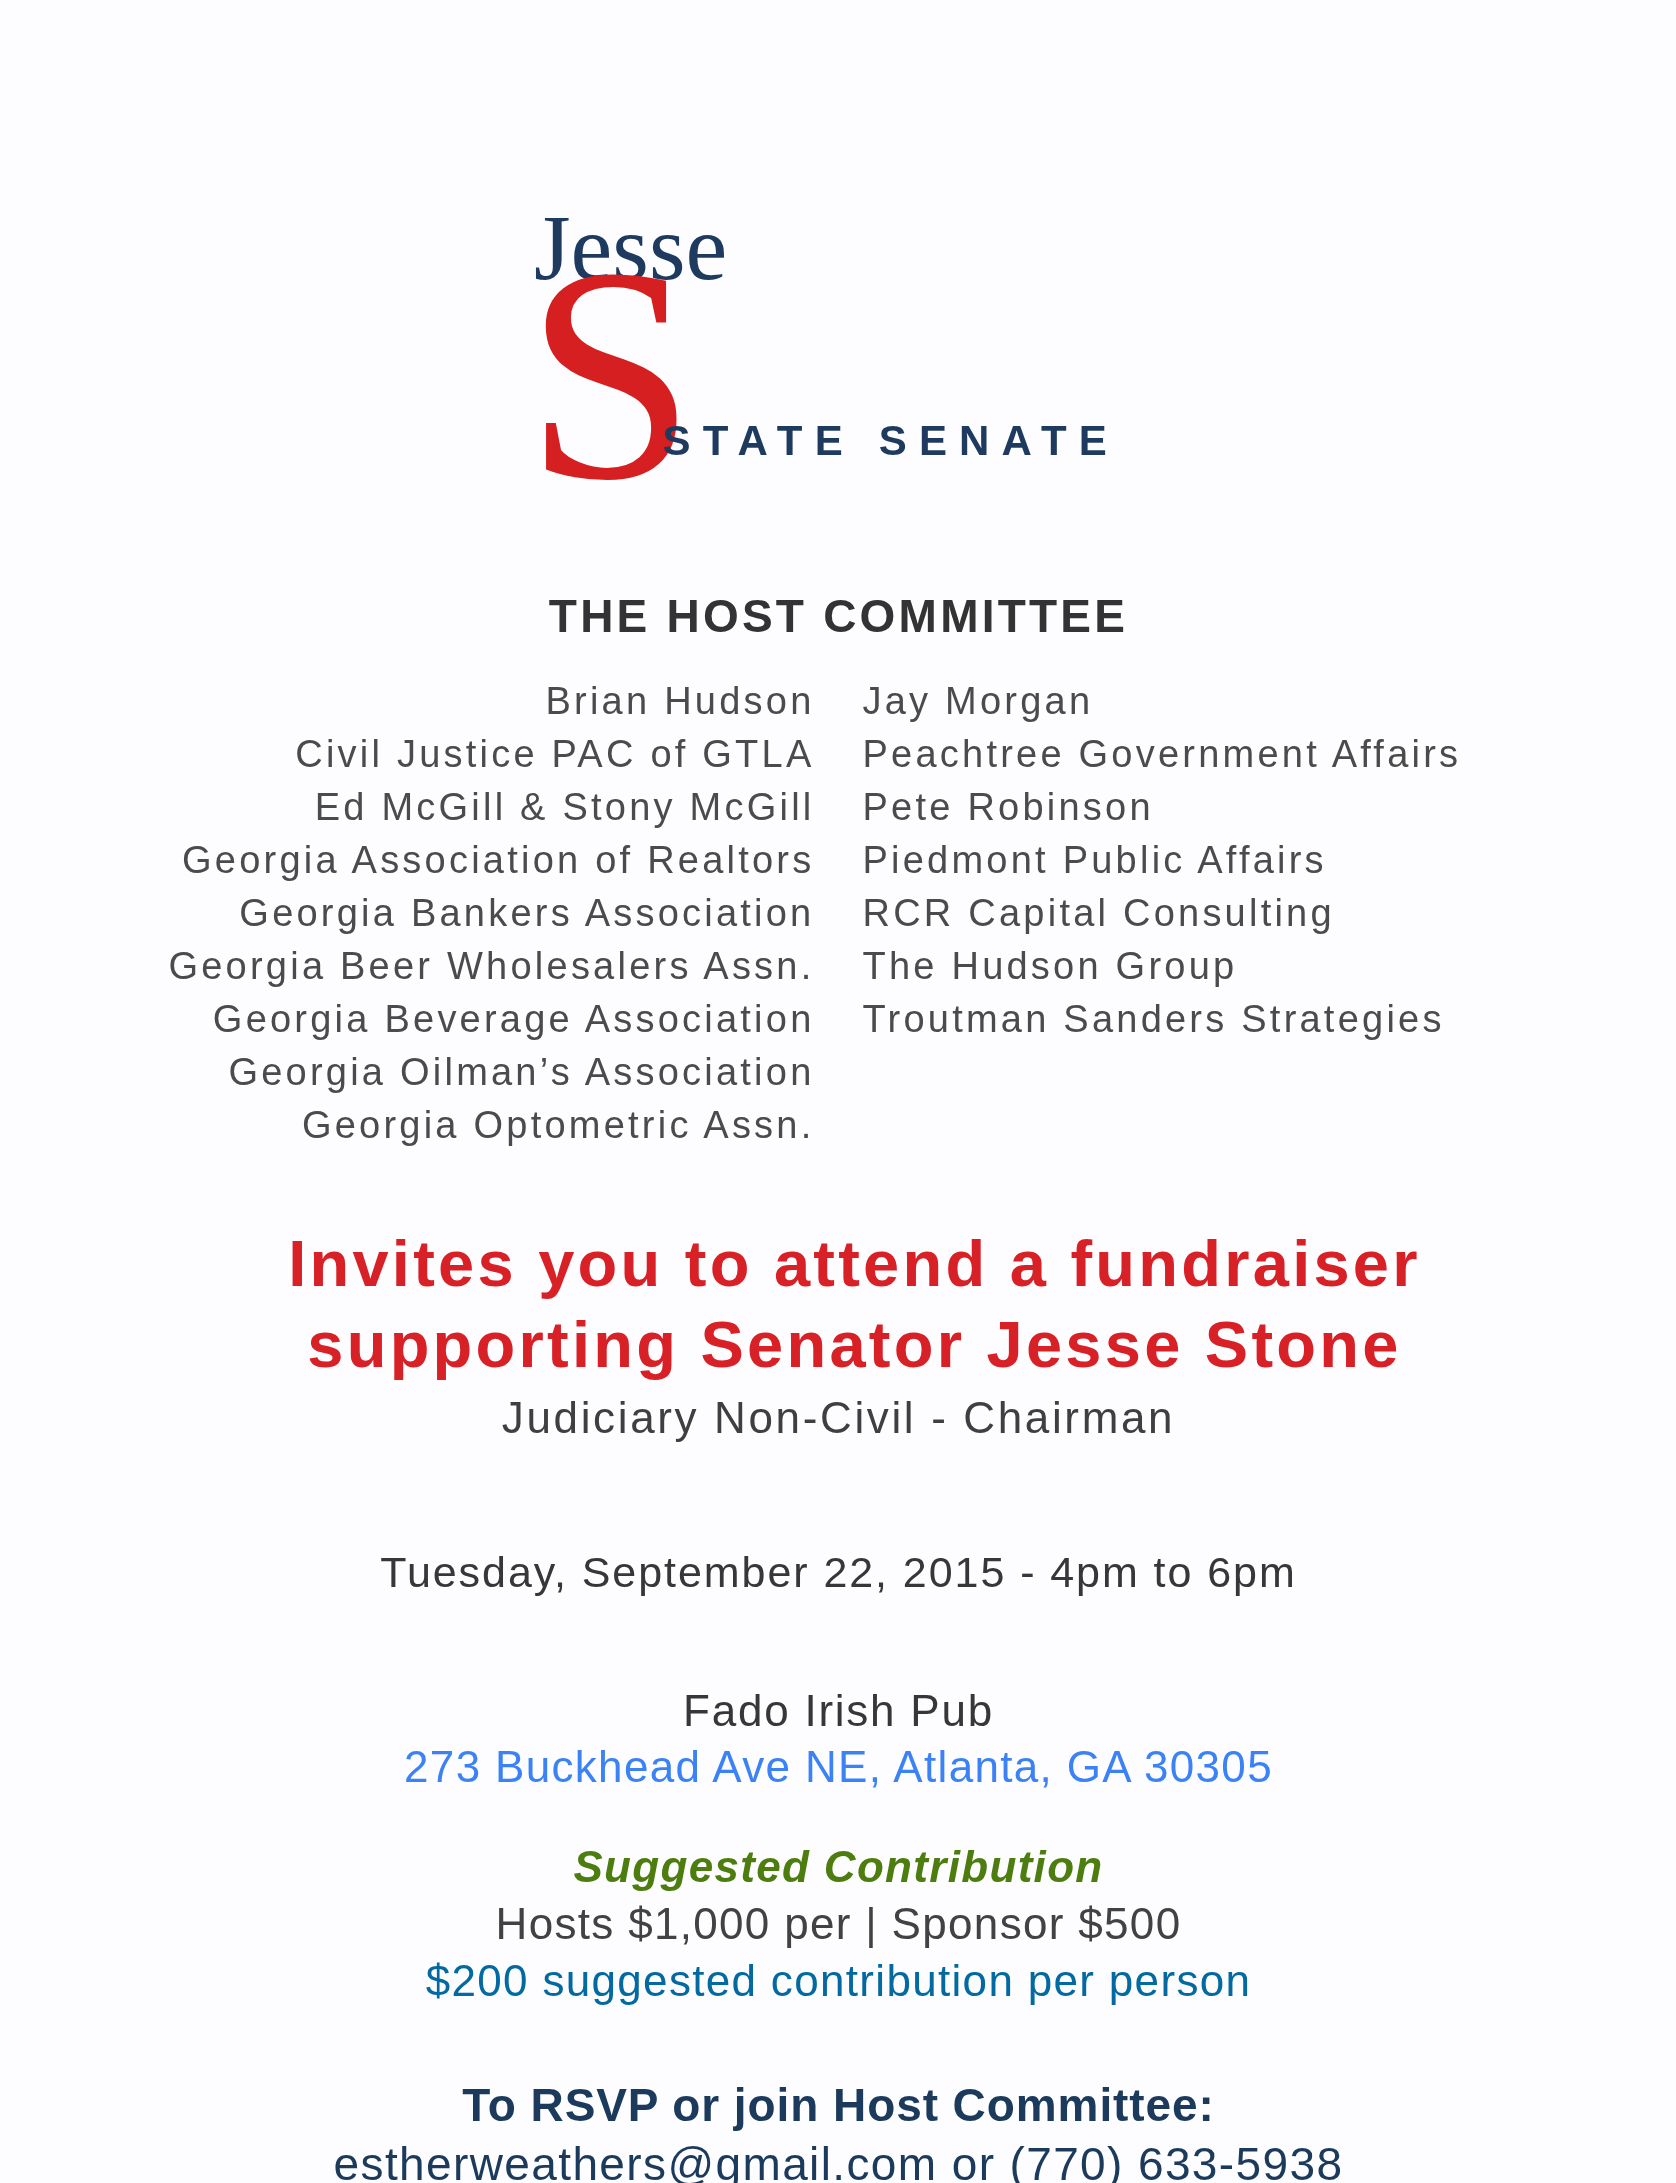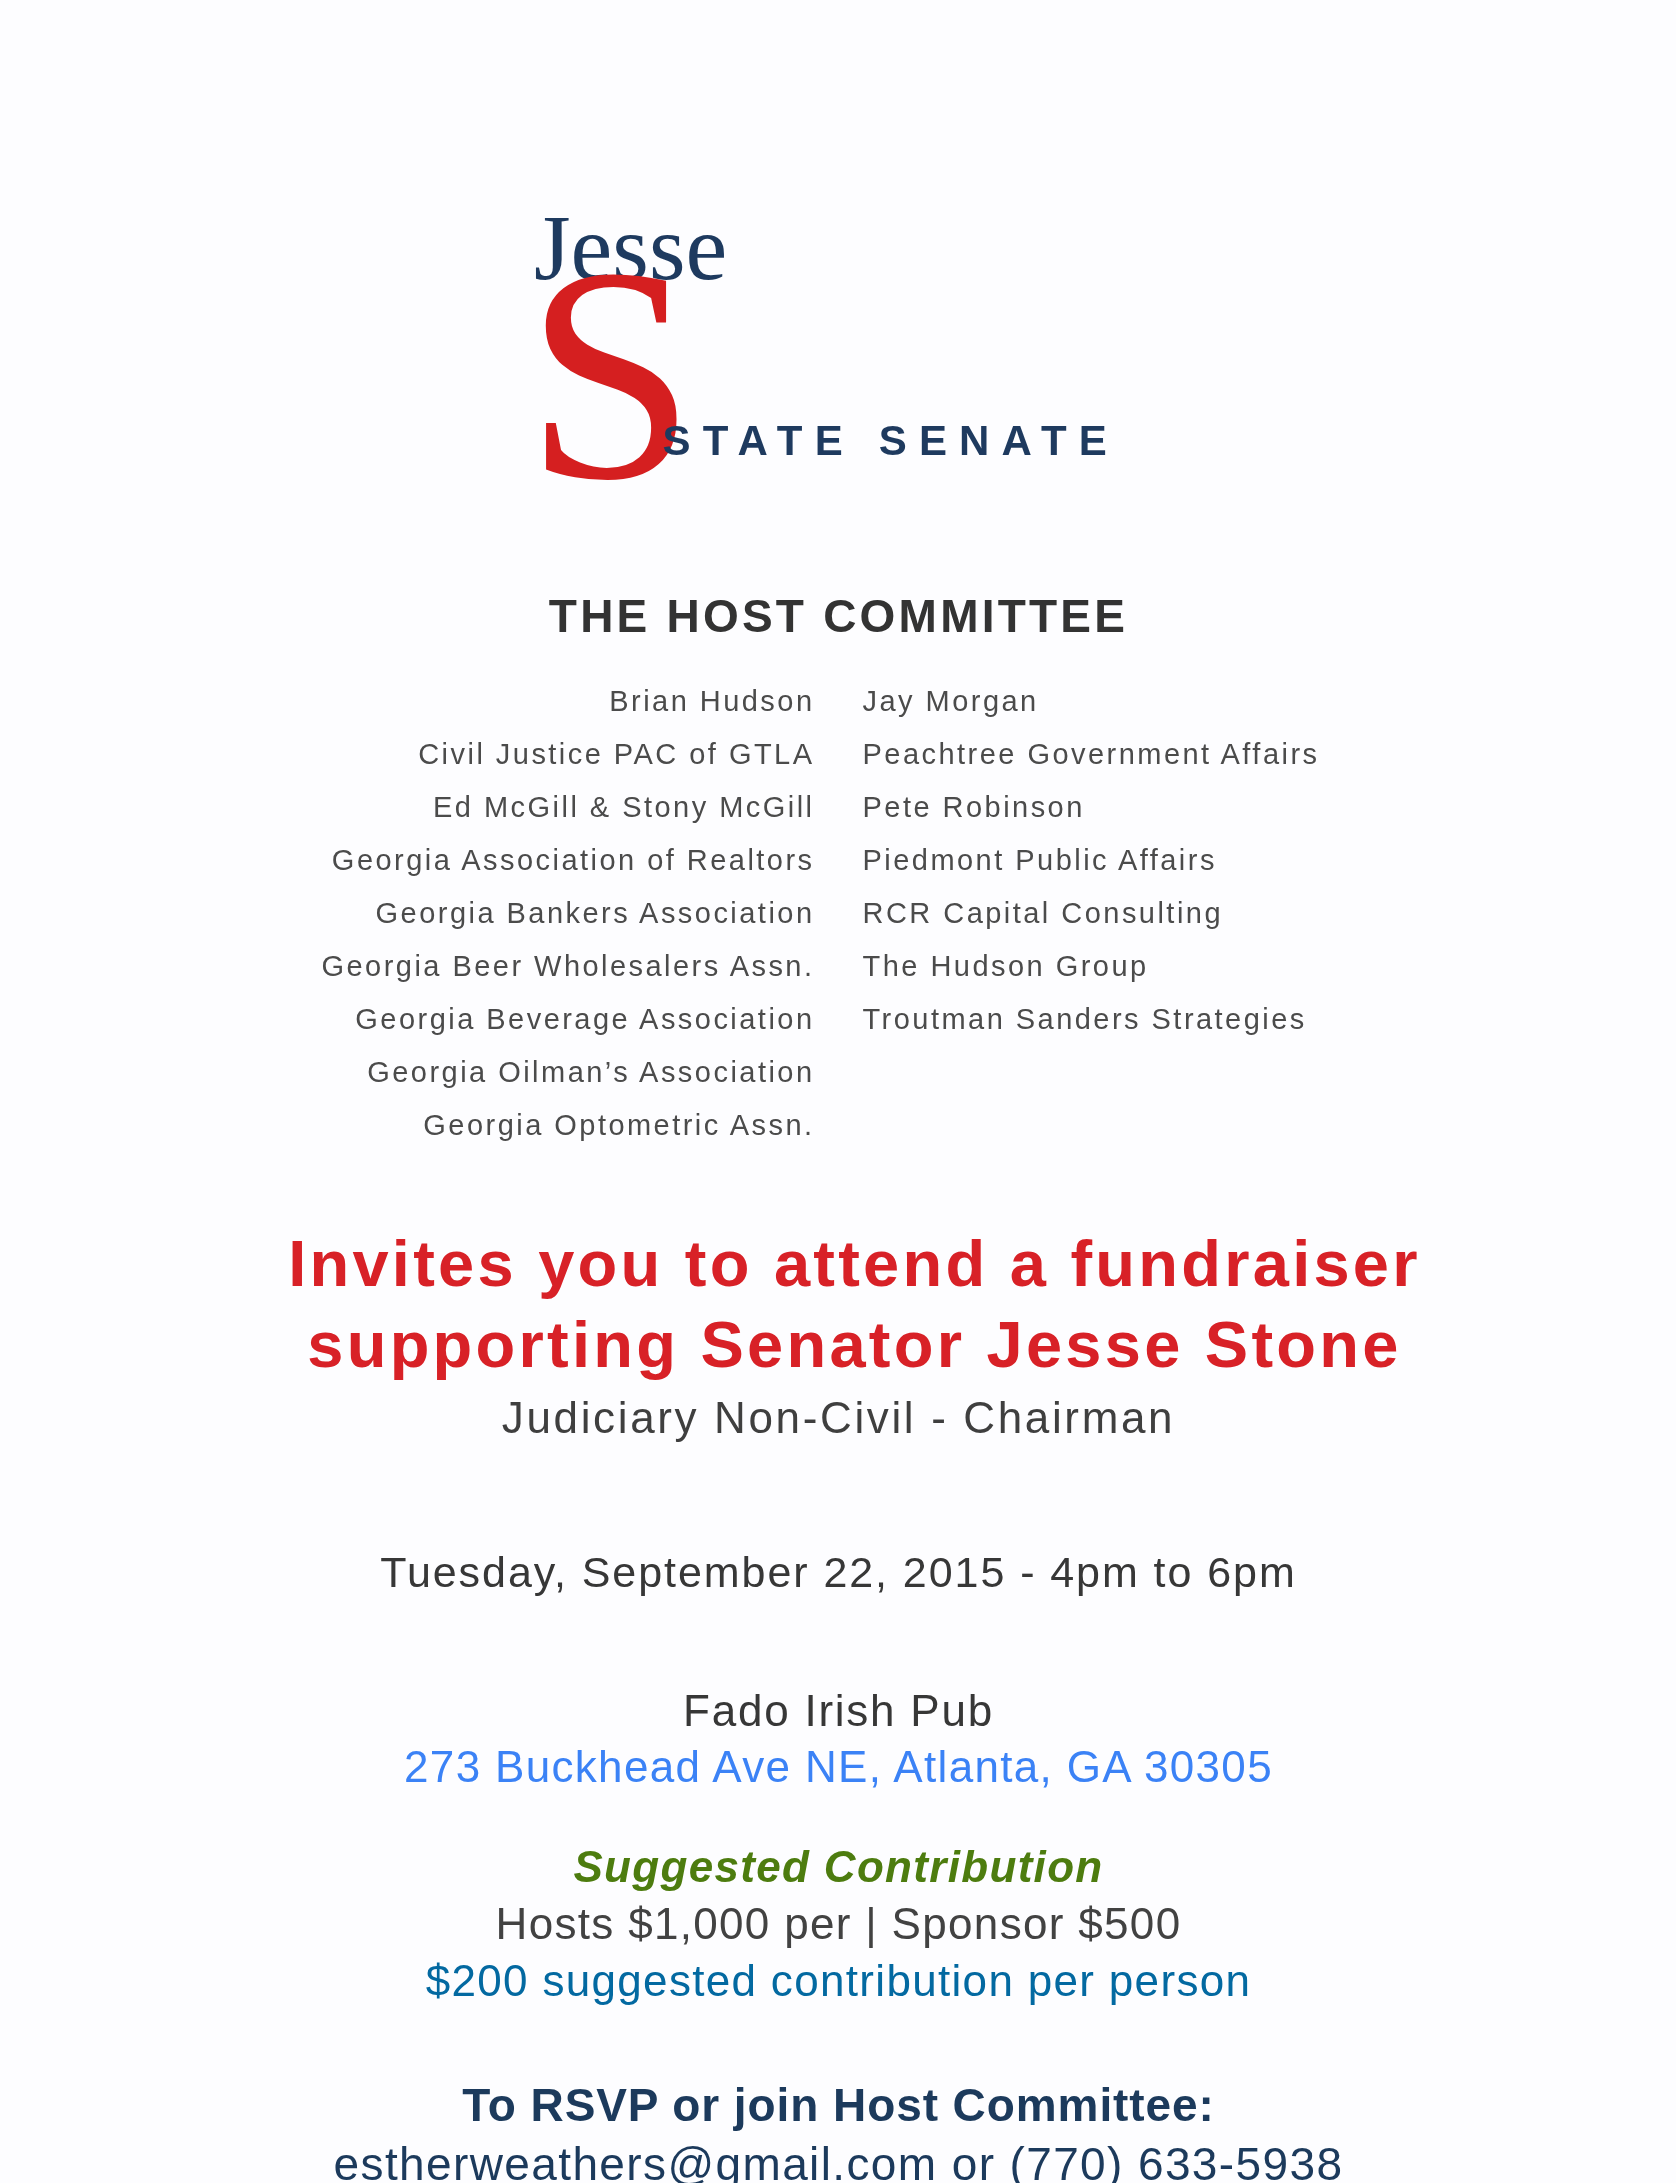--- a/index.html
+++ b/index.html
@@ -47,21 +47,21 @@
   }
 
   
   .committee-heading{
     top:589px;font-size:46px;font-weight:bold;letter-spacing:0.07em;color:#333333;
   }
   .committee-columns{
     position:absolute;top:675px;left:50%;transform:translateX(-50%);
     display:flex;gap:48px;
   }
-  .committee-col{width:707px;font-size:29px;line-height:53px;letter-spacing:0.085em;color:var(--text-gray);}
+  .committee-col{width:707px;font-size:38px;line-height:53px;letter-spacing:0.085em;color:var(--text-gray);}
   .committee-col.left{text-align:right;}
   .committee-col.right{text-align:left;}
 
   
   .invite-headline{
     top:1223px;font-size:65px;font-weight:bold;line-height:81px;
     letter-spacing:0.05em;color:var(--headline-red);padding-left:32px;
   }
   .invite-subtitle{
     top:1393px;font-size:44px;letter-spacing:0.06em;color:#3F3F3F;

